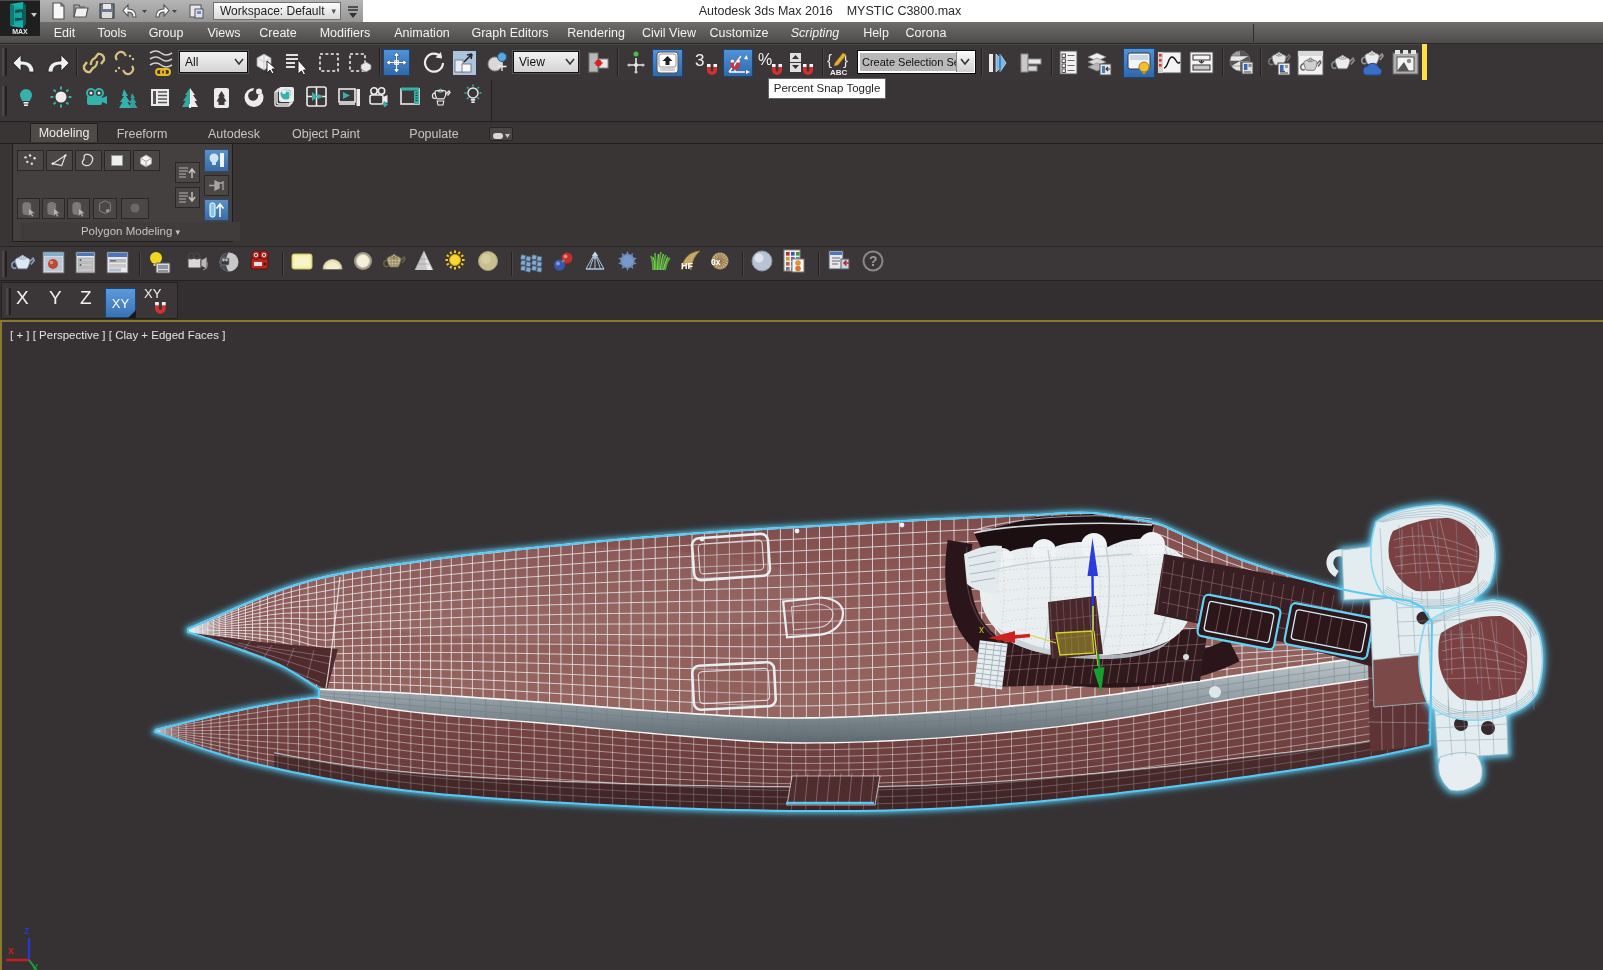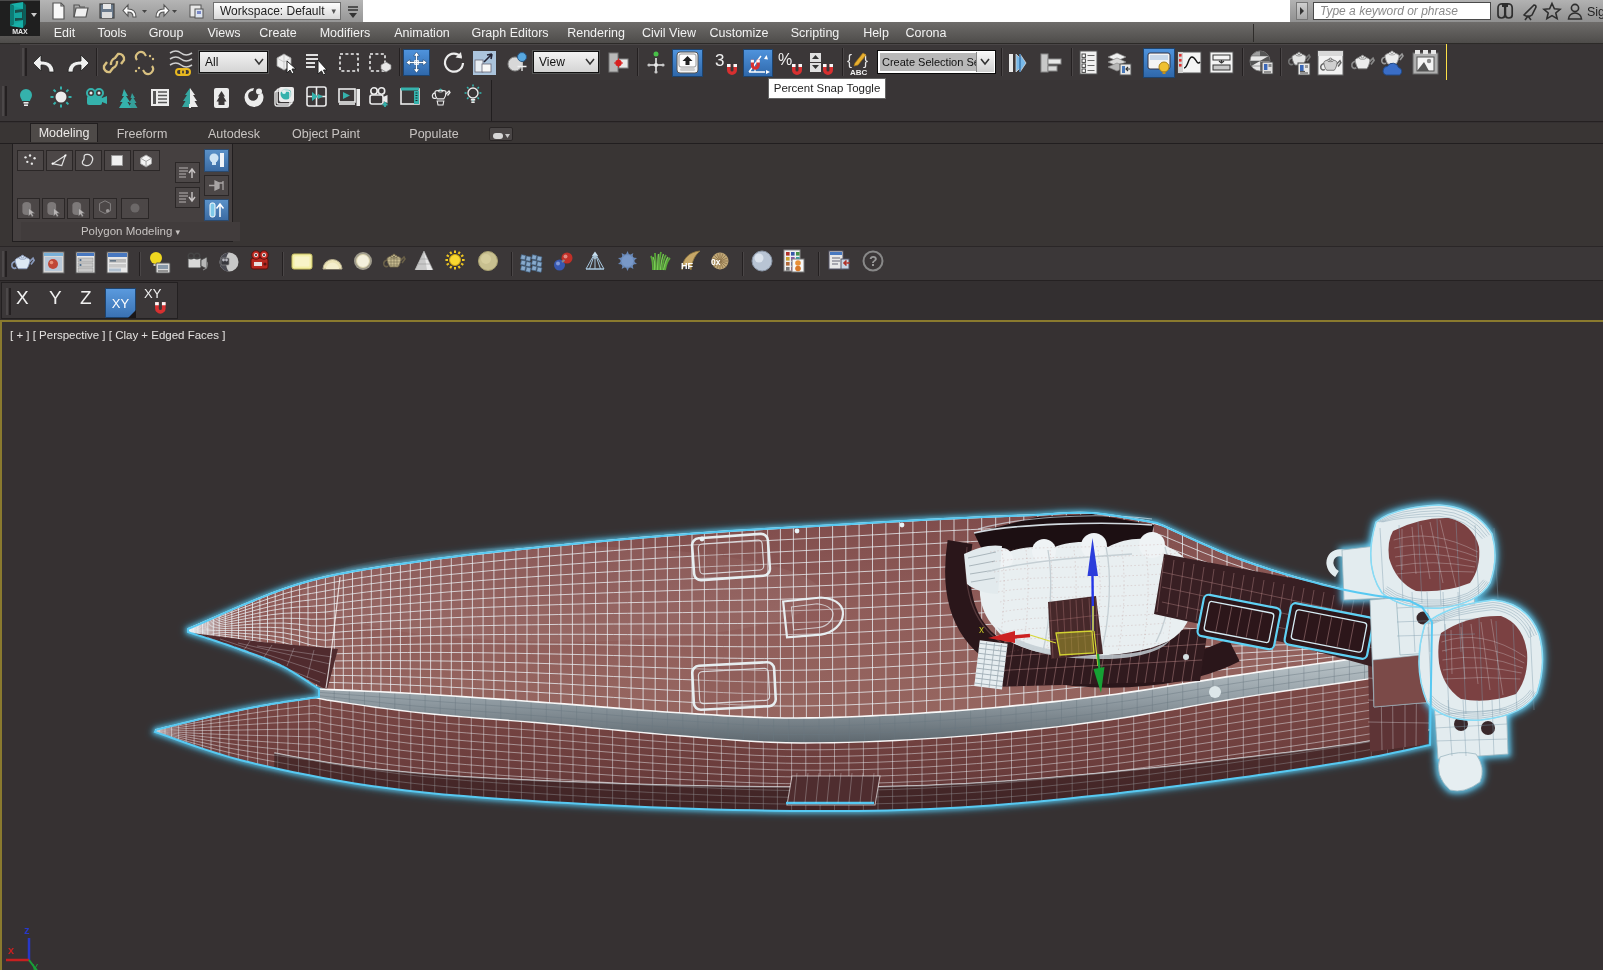--- a/index.html
+++ b/index.html
@@ -14,21 +14,21 @@
 #title-text { left:60px; top:0; width:1540px; height:22px; text-align:center; line-height:22px; font-size:12.5px; color:#2a2a2a; }
 #infocenter { left:1290px; top:0; width:313px; height:22px; background:linear-gradient(#b2b2b2,#909090); }
 #searchbox { left:23px; top:2px; width:178px; height:18px; background:#fff; border:1px solid #4a4a4a; font-style:italic; color:#8a8a8a; font-size:12px; line-height:16px; padding-left:6px; }
 
 
 #menubar { left:0; top:22px; width:1603px; height:22px; background:linear-gradient(#6e6c6a,#4e4c4a); border-bottom:1px solid #2c2a28; }
 .menu { position:absolute; top:0; height:22px; line-height:22px; color:#f2f2f2; font-size:12.5px; }
 
 
 #toolbar1 { left:0; top:44px; width:1603px; height:36px; background:#393536; }
-#tb1panel { left:0; top:0; width:1427px; height:36px; background:#3b3738; border-right:1px solid #fde047; box-shadow:inset 0 1px 0 #4a4647;margin-left:20px; }
+#tb1panel { left:0; top:0; width:1427px; height:36px; background:#3b3738; border-right:5px solid #fde047; box-shadow:inset 0 1px 0 #4a4647; }
 #toolbar2 { left:0; top:80px; width:1603px; height:42px; background:#393536; border-bottom:1px solid #252122; }
 #tb2panel { left:0; top:0; width:492px; height:41px; background:#3b3738; border-right:1px solid #211e1f; }
 
 
 #ribbon { left:0; top:123px; width:1603px; height:123px; background:#393534; }
 .rtab { position:absolute; top:0; height:18px; line-height:18px; color:#c8c4c2; font-size:12.5px; }
 #rtab-active { left:30px; top:0; width:68px; height:19px; background:#4e4a48; border:1px solid #211e1f; border-bottom:none; color:#eceae8; text-align:center; line-height:18px; font-size:12.5px; }
 #rpanel { left:12px; top:20px; width:221px; height:99px; background:#454040; border:1px solid #211e1f; }
 #rpanel-label { left:8px; top:78px; width:219px; height:19px; background:#413c3c; color:#c6c2c0; text-align:center; line-height:19px; font-size:11.5px; }
 .rbtn { position:absolute; width:27px; height:21px; background:#4c4747; border:1px solid #2b2727; }
@@ -43,20 +43,21 @@
 #viewport { left:0; top:320px; width:1603px; height:650px; background:#363132; border-top:2px solid #8a7a2e; border-left:2px solid #8a7a2e; }
 #vplabel { left:8px; top:7px; color:#e4e2e0; font-size:11.5px; }
 
 .sep { position:absolute; width:1px; background:#242021; box-shadow:1px 0 0 #4a4647; }
 .grip { position:absolute; width:5px; border-left:2px solid #4c4849; border-right:2px solid #242021; }
 </style>
 </head>
 <body>
 <div id="root">
   <div class="abs" id="titlebar"></div>
+  <div class="abs" id="title-text">Autodesk 3ds Max 2016&nbsp;&nbsp;&nbsp;&nbsp;MYSTIC C3800.max</div>
   <div class="abs" id="qat">
       <svg class="abs" style="left:0px;top:1px;" width="170" height="20" viewBox="0 0 170 20">
         <g transform="translate(10,0)">
           <path d="M3 2 L11 2 L14 5 L14 18 L3 18 Z" fill="#f8f8f8" stroke="#555" stroke-width="1.2"></path>
           <path d="M11 2 L11 5 L14 5" fill="none" stroke="#555" stroke-width="1.2"></path>
         </g>
         <g transform="translate(32,0)">
           <path d="M2 16 L4 7 L16 7 L14 16 Z" fill="#f0f0f0" stroke="#555" stroke-width="1.2"></path>
           <path d="M2 16 L2 4 L7 4 L8 6 L13 6" fill="none" stroke="#555" stroke-width="1.2"></path>
         </g>
@@ -77,44 +78,20 @@
           <rect x="2" y="4" width="11" height="12" fill="#e8e8e8" stroke="#555"></rect>
           <rect x="7" y="8" width="8" height="9" fill="#dde4ee" stroke="#555"></rect>
           <rect x="9" y="10" width="4" height="3" fill="#7a88c8"></rect>
         </g>
       </svg>
       <div class="abs" style="left:173px;top:2px;width:128px;height:18px;background:linear-gradient(#fdfdfd,#d8d8d8);border:1px solid #707070;font-size:12px;color:#222;line-height:16px;padding-left:6px;">Workspace: Default<span style="position:absolute;right:4px;top:0;color:#555;font-size:9px;">▾</span></div>
       <svg class="abs" style="left:305px;top:1px;" width="18" height="20" viewBox="0 0 18 20">
         <path d="M3 6 l10 0 M3 9 l10 0" stroke="#333" stroke-width="1.4"></path>
         <path d="M4 12 l8 0 -4 5 z" fill="#333"></path>
       </svg>
-    </div>
-  <div class="abs" id="infocenter">
-      <div class="abs" style="left:6px;top:2px;width:12px;height:18px;background:linear-gradient(#cfcfcf,#a8a8a8);border:1px solid #777;"><svg width="10" height="16" viewBox="0 0 10 16">
-          <path d="M3 4 l4 4 -4 4 z" fill="#333"></path>
-        </svg></div>
-      <div class="abs" id="searchbox">Type a keyword or phrase</div>
-      <svg class="abs" style="left:0px;top:0px;" width="313" height="22" viewBox="0 0 313 22">
-<g transform="translate(206,2)">
-          <path d="M2 6 a3.4 4.2 0 0 1 6.8 0 l0 7 a3.4 3 0 0 1 -6.8 0 Z M9.4 6 a3.4 4.2 0 0 1 6.8 0 l0 7 a3.4 3 0 0 1 -6.8 0 Z" fill="none" stroke="#2e2e2e" stroke-width="1.7"></path>
-          <rect x="6" y="1" width="6" height="4" fill="#2e2e2e"></rect>
-        </g>
-<g transform="translate(230,2)">
-          <path d="M4 13 L14 3 a2 2 0 0 1 2 2 L12 13 a5 3.4 0 0 1 -8 0 Z" fill="none" stroke="#2e2e2e" stroke-width="1.6"></path>
-          <path d="M8 14 l-3 4 m3 -4 l3 4" stroke="#2e2e2e" stroke-width="1.6"></path>
-        </g>
-<g transform="translate(253,2)">
-          <path d="M9 1.5 L11.4 6.8 17 7.3 12.8 11 14.1 16.6 9 13.6 3.9 16.6 5.2 11 1 7.3 6.6 6.8 Z" fill="none" stroke="#2e2e2e" stroke-width="1.6"></path>
-        </g>
-<g transform="translate(276,2)">
-          <circle cx="9" cy="6" r="3.6" fill="none" stroke="#2e2e2e" stroke-width="1.6"></circle>
-          <path d="M2.5 17 a6.5 6 0 0 1 13 0 Z" fill="none" stroke="#2e2e2e" stroke-width="1.6"></path>
-        </g>
-<text x="297" y="16" font-size="12.5" fill="#222">Sig</text>
-</svg>
     </div>
   <div class="abs" id="maxtile">
       <svg class="abs" style="left:0px;top:0px;" width="40" height="36" viewBox="0 0 40 36">
 <rect width="40" height="36" fill="#1f1f1f"></rect>
 <rect x="0" y="0" width="40" height="1" fill="#4a4a4a"></rect>
 <path d="M10 4 L23 2 L23 9 L15 10 L15 13 L22 12 L22 18 L15 18 L15 21 L23 20 L23 28 L10 26 L14 24 L14 6 Z" fill="#17b0a8"></path>
 <path d="M10 4 L14 6 L14 24 L10 26 Z" fill="#0c7b75"></path>
 <path d="M23 2 L26 5 L26 24 L23 28 Z" fill="#0a605b"></path>
 <path d="M14 6 L23 9 L23 20 L14 24 Z" fill="#13948d" opacity="0.4"></path>
 <path d="M31 13 l6 0 -3 4 z" fill="#cccccc"></path>
@@ -126,21 +103,21 @@
       <div class="menu" style="left:52px;width:120px;text-align:center;">Tools</div>
       <div class="menu" style="left:106px;width:120px;text-align:center;">Group</div>
       <div class="menu" style="left:164px;width:120px;text-align:center;">Views</div>
       <div class="menu" style="left:218px;width:120px;text-align:center;">Create</div>
       <div class="menu" style="left:285px;width:120px;text-align:center;">Modifiers</div>
       <div class="menu" style="left:362px;width:120px;text-align:center;">Animation</div>
       <div class="menu" style="left:450px;width:120px;text-align:center;">Graph Editors</div>
       <div class="menu" style="left:536px;width:120px;text-align:center;">Rendering</div>
       <div class="menu" style="left:609px;width:120px;text-align:center;">Civil View</div>
       <div class="menu" style="left:679px;width:120px;text-align:center;">Customize</div>
-      <div class="menu" style="left:755px;width:120px;text-align:center;">Scripting</div>
+      <div class="menu" style="left:755px;width:120px;text-align:center;font-style:italic;">Scripting</div>
       <div class="menu" style="left:816px;width:120px;text-align:center;">Help</div>
       <div class="menu" style="left:866px;width:120px;text-align:center;">Corona</div>
       <div class="menu" style="left:924px;width:120px;text-align:right;margin-top:16px;">Illustrate!</div>
       <div class="abs" style="left:1253px;top:2px;width:1px;height:18px;background:#2e2c2a;"></div>
     </div>
   <div class="abs" id="toolbar1">
       <div class="abs" id="tb1panel">
         <div class="grip" style="left:2px;top:4px;height:28px;"></div>
         <svg class="abs" style="left:12px;top:8px;" width="26" height="22" viewBox="0 0 26 22">
           <path d="M22 20 C22 12 16 9 9 9 L9 3 L1 11 L9 19 L9 13 C14 13 17 14 17 20 Z" fill="#f0f0f0" stroke="#222" stroke-width="0.8"></path>

